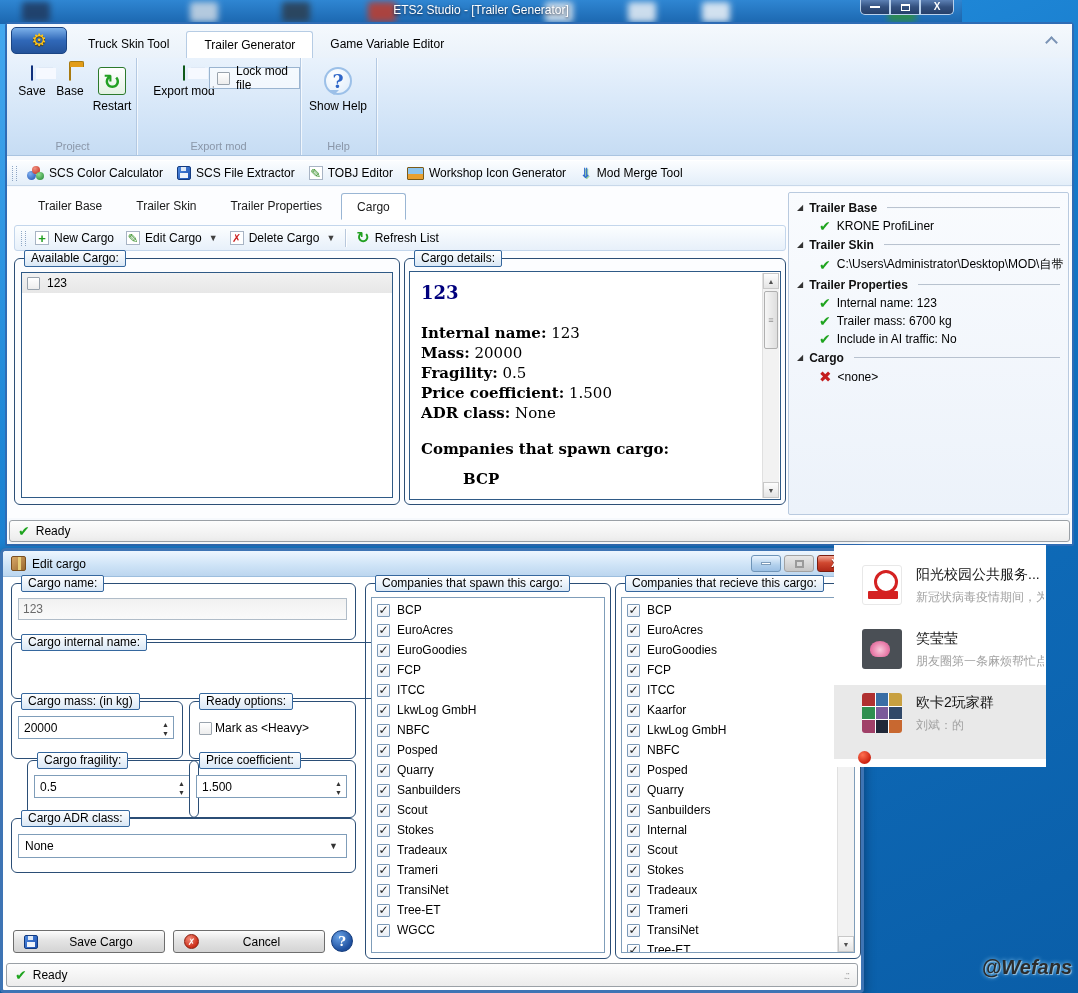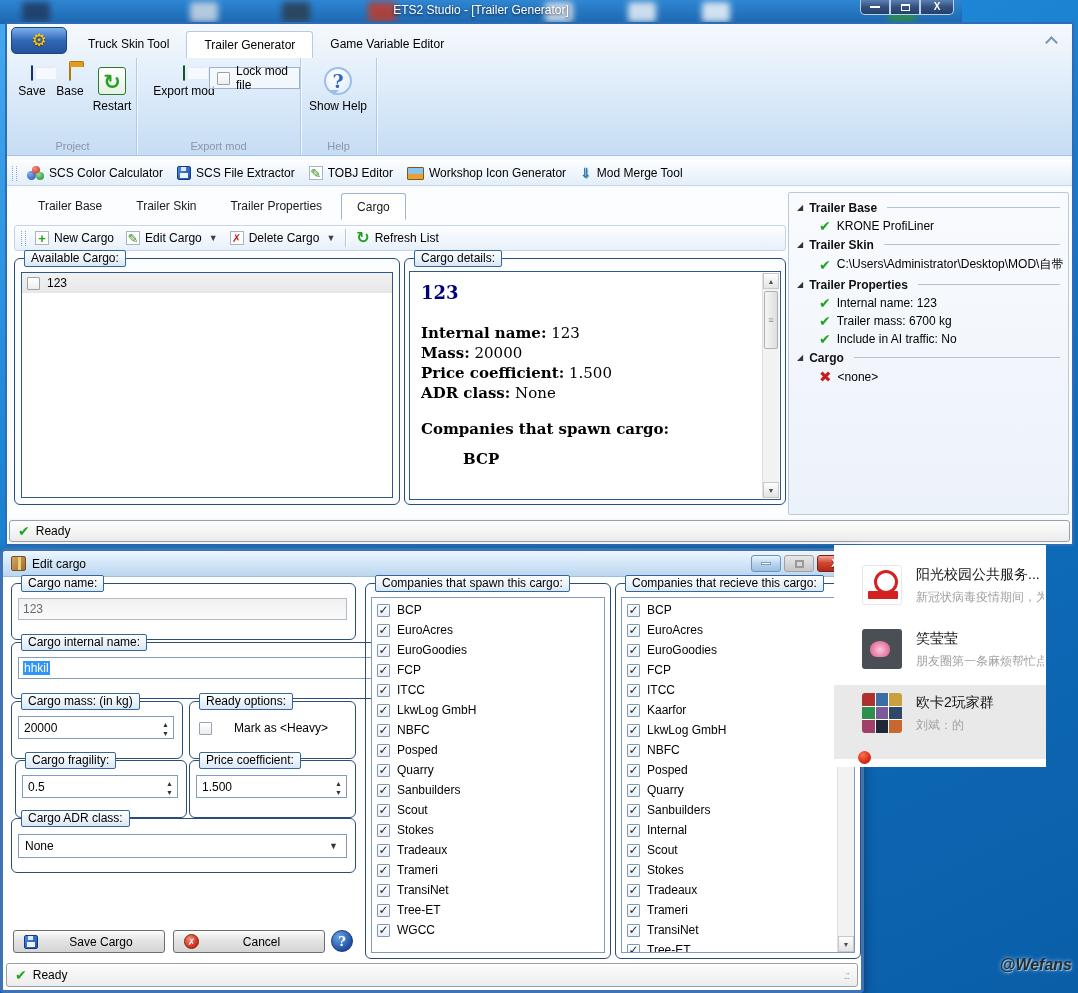--- a/index.html
+++ b/index.html
@@ -209,21 +209,21 @@
   .av1::after { content:""; position:absolute; left:5px; bottom:5px; width:30px; height:8px; background:#d42222; border-radius:1px; }
   .av2 { background:#4a4f55; }
   .av2::before { content:""; position:absolute; left:8px; top:12px; width:20px; height:16px; border-radius:50% 50% 40% 40%;
     background:radial-gradient(circle at 50% 55%,#f8c8da,#e87ba8 60%,#c05585); }
   .av3 { display:grid; grid-template-columns:repeat(3,1fr); grid-template-rows:repeat(3,1fr); gap:1px; background:#fff; }
   .av3 span { display:block; }
   .ctitle { position:absolute; left:82px; top:9px; font-size:14px; color:#141414; white-space:nowrap; width:126px; overflow:hidden; }
   .csub { position:absolute; left:82px; top:32px; font-size:12px; color:#a2a2a2; white-space:nowrap; width:128px; overflow:hidden; }
   .reddot { position:absolute; left:858px; top:751px; width:13px; height:13px; border-radius:50%;
     background:radial-gradient(circle at 35% 30%,#ff7050,#cc2210 70%); }
-  .watermark { position:absolute; right:6px; top:956px; font-size:16px; font-style:italic; font-weight:bold;
+  .watermark { position:absolute; right:6px; top:956px; font-size:20px; font-style:italic; font-weight:bold;
     color:#2b2b2b; text-shadow:0 0 4px rgba(170,225,255,.95), 1px 1px 0 rgba(255,255,255,.45); }
 </style>
 </head>
 <body>
 
 <div id="screen">
 
   <div class="titlebar">
     <span class="blob" style="left:22px;background:#203a60"></span>
     <span class="blob" style="left:190px;background:#ccd8e4"></span>
@@ -377,20 +377,21 @@
 
       <div class="gbox" style="left:397px;top:71px;width:382px;height:247px">
         <span class="gchip">Cargo details:</span>
         <div class="detailbox">
           <div class="dtext">
             <h1>123</h1>
             <div class="dfields">
 
             <div class="dline"><b>Internal name:</b> <span>123</span></div>
                 <div class="dline"><b>Mass:</b> <span>20000</span></div>
+                <div class="dline"><b>Fragility:</b> <span>0.5</span></div>
                 <div class="dline"><b>Price coefficient:</b> <span>1.500</span></div>
                 <div class="dline"><b>ADR class:</b> <span>None</span></div>
               </div>
             <div class="dcompanies">Companies that spawn cargo:</div>
             <div class="dpartial">BCP</div>
           </div>
           <div class="vscroll">
             <div class="sbtn up">▲</div>
             <div class="sthumb" style="top:18px;height:58px">≡</div>
             <div class="sbtn dn">▼</div>
@@ -471,45 +472,42 @@
 
     <div class="gbox" style="left:8px;top:32px;width:345px;height:57px">
       <span class="gchip">Cargo name:</span>
       <div class="tbox disabled">
           <span>123</span>
         </div>
     </div>
 
     <div class="gbox" style="left:8px;top:91px;width:399px;height:57px">
       <span class="gchip">Cargo internal name:</span>
-      <div class="tbox">
-          <span class="selflag">hhkil</span>
-        </div>
     </div>
 
     <div class="gbox" style="left:8px;top:150px;width:172px;height:58px">
       <span class="gchip">Cargo mass: (in kg)</span>
       <div class="spinbox">
         <span>20000</span>
         <span class="spinarrows">
             <span>▲</span>
             <span>▼</span>
           </span>
       </div>
     </div>
 
     <div class="gbox" style="left:186px;top:150px;width:167px;height:58px">
       <span class="gchip">Ready options:</span>
-      <div style="position:absolute;left:9px;top:19px;display:flex;align-items:center;gap:22px;font-size:12px">
+      <div style="position:absolute;left:9px;top:19px;display:flex;align-items:center;gap:3px;font-size:12px">
         <span class="cb unchecked"></span>
         <span>Mark as &lt;Heavy&gt;</span>
       </div>
     </div>
 
-    <div class="gbox" style="left:12px;top:209px;width:172px;height:58px">
+    <div class="gbox" style="left:24px;top:209px;width:172px;height:58px">
       <span class="gchip">Cargo fragility:</span>
       <div class="spinbox">
         <span>0.5</span>
         <span class="spinarrows">
             <span>▲</span>
             <span>▼</span>
           </span>
       </div>
     </div>
 

